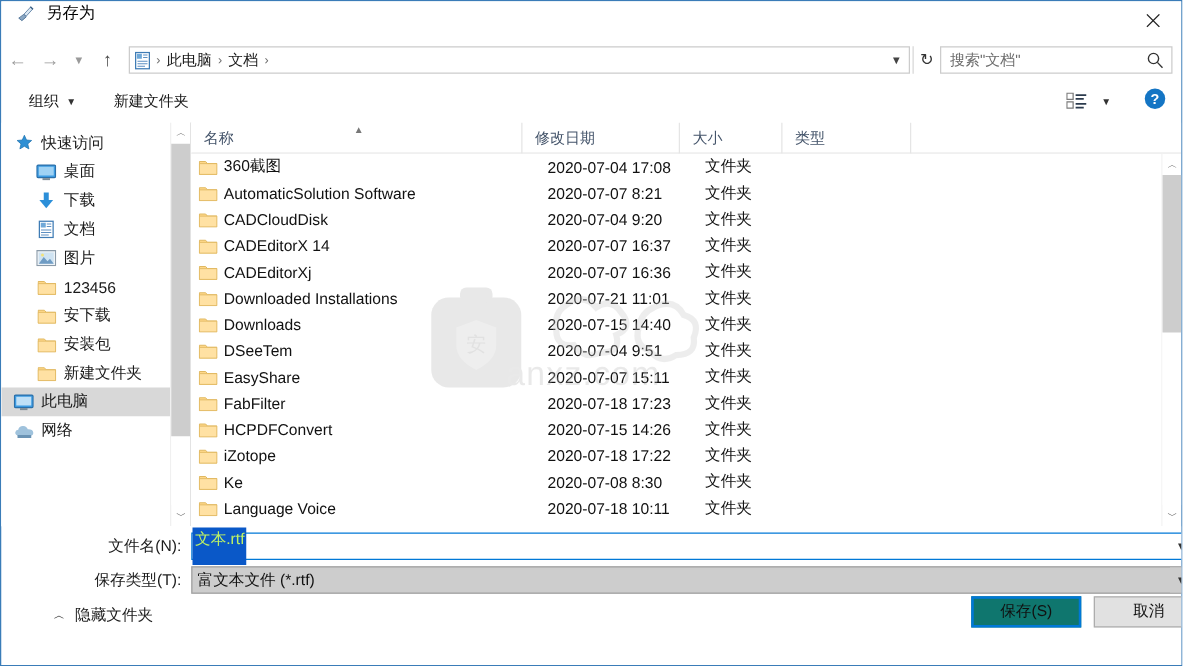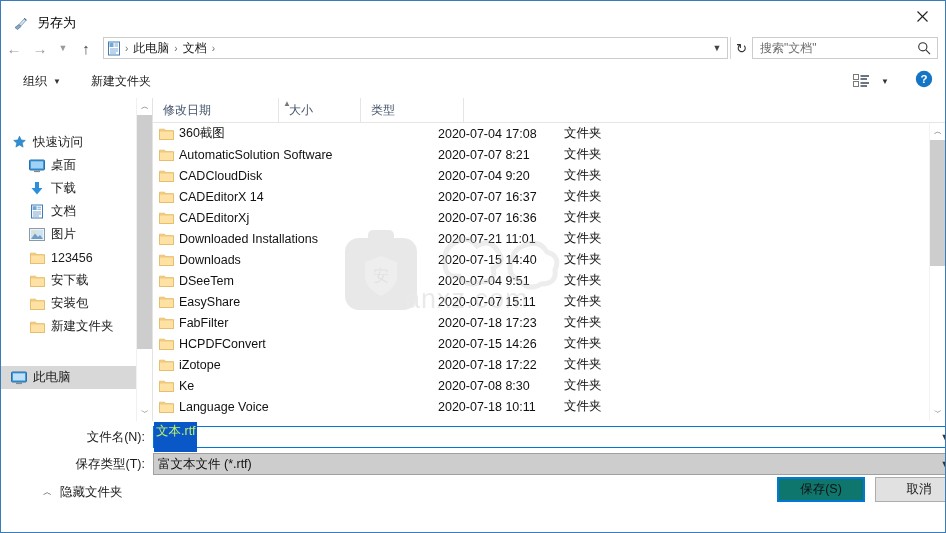--- a/index.html
+++ b/index.html
@@ -15,21 +15,21 @@
     width: 946px; height: 533px;
     background: #ffffff;
     border: 1px solid #3a7cb8;
     overflow: hidden;
   }
 
   
   #titlebar {
     position: absolute; left: 0; top: 0; width: 944px; height: 31px;
     background: #ffffff;
-    display: flex; align-items: flex-end;
+    display: flex; align-items: flex-start;
   }
   #title-icon {
     margin-left: 10px; width: 18px; height: 18px;
     display: flex; align-items: center; justify-content: center;
   }
   #title-text {
     margin-left: 8px; font-size: 13px; color: #000000;
   }
   #close-btn {
     position: absolute; right: 0; top: 0; width: 46px; height: 30px;
@@ -107,21 +107,21 @@
     font-size: 12.5px; color: #1a1a1a; cursor: default; position: relative;
     padding-right: 4px;
   }
   .side-item.selected { background: #d8d8d8; }
   .side-item .s-icon {
     width: 20px; display: flex; align-items: center; justify-content: center;
     flex: 0 0 20px;
   }
   .side-item .s-label { margin-left: 4px; white-space: nowrap; }
   .side-item .pin { margin-left: auto; opacity: .55; }
-  .lvl0 { padding-left: 8px; margin-top: 28px; }
+  .lvl0 { padding-left: 8px; }
   .lvl1 { padding-left: 26px; }
   #side-scroll {
     position: absolute; right: 0; top: 0; width: 16px; height: 323px;
     background: #ffffff; border-left: 1px solid #f0f0f0;
   }
   .sb-arrow {
     width: 16px; height: 17px; display: flex; align-items: center;
     justify-content: center; color: #606060; font-size: 8px; cursor: default;
   }
   .sb-track { position: absolute; top: 17px; bottom: 17px; width: 16px; background: #ffffff; }
@@ -444,20 +444,21 @@
         <div class="sb-arrow">︿</div>
         <div class="sb-track">
           <div class="sb-thumb" style="top:0px;height:234px;"></div>
         </div>
         <div class="sb-arrow" style="position:absolute;bottom:0;">﹀</div>
       </div>
     </div>
 
     <div id="listpane">
       <div id="colheader">
+        <div class="col col-name">名称</div>
         <div class="col col-date">修改日期</div>
         <div class="col col-size">大小</div>
         <div class="col col-type">类型</div>
         <div id="sort-caret">▲</div>
       </div>
 
       <div id="rows">
           <div class="row">
             <span class="r-icon">
               <svg width="15" height="13" viewBox="0 0 15 13">

